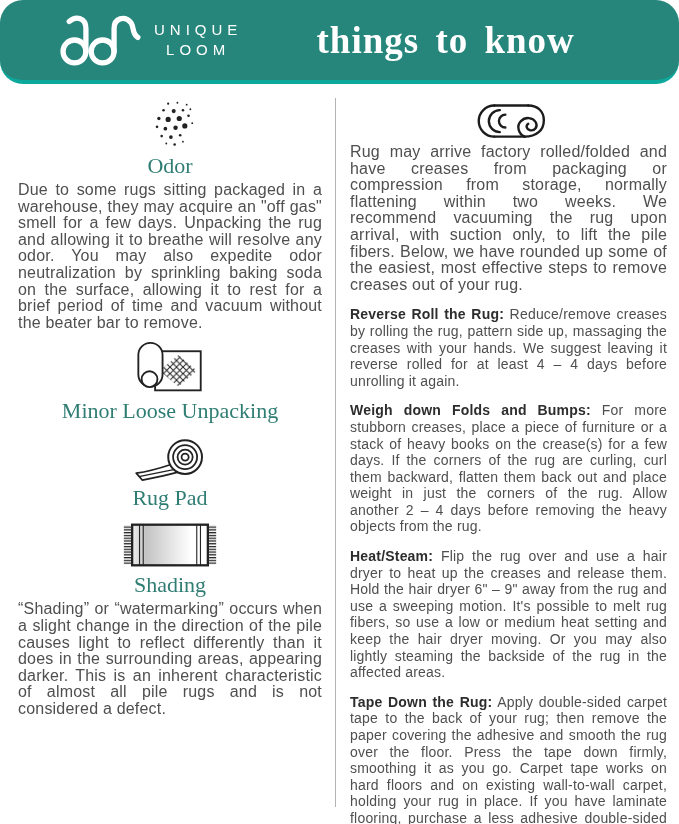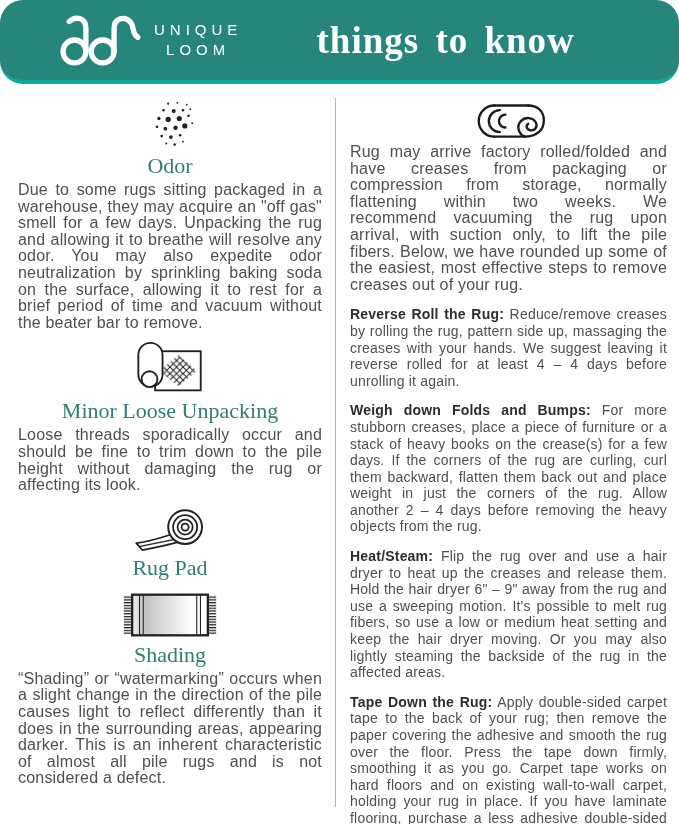--- a/index.html
+++ b/index.html
@@ -155,21 +155,20 @@
               <path d="M0,0 L7,7 M7,0 L0,7" stroke="#222222" stroke-width="1.1"></path>
             </pattern>
           </defs>
           <rect x="26" y="11" width="49" height="42" fill="#ffffff" stroke="#222222" stroke-width="2"></rect>
           <polygon points="51,15 71,32 51,49 31,32" fill="url(#xh)"></polygon>
           <rect x="8" y="2" width="26" height="47" rx="13" fill="#ffffff" stroke="#222222" stroke-width="2"></rect>
           <circle cx="20" cy="41" r="8.5" fill="#ffffff" stroke="#222222" stroke-width="2"></circle>
         </svg>
       </div>
       <h2 class="section-heading">Minor Loose Unpacking</h2>
-      <p class="body-text">Loose threads sporadically occur and should be fine to trim down to the pile height without damaging the rug or affecting its look.</p>
     </div>
 
     <div class="section">
       <div class="icon-wrap">
         <svg width="88" height="48" viewBox="0 0 92 54">
           <path d="M48,34 C30,40 16,43 8,44 L15,52 C30,49 44,46 55,43 Z" fill="#ffffff" stroke="#222222" stroke-width="2" stroke-linejoin="round"></path>
           <path d="M11,48 L50,40" stroke="#222222" stroke-width="1.4" fill="none"></path>
           <circle cx="63" cy="26" r="19" fill="#ffffff" stroke="#222222" stroke-width="2.2"></circle>
           <circle cx="63" cy="26" r="13.5" fill="none" stroke="#222222" stroke-width="2"></circle>
           <circle cx="63" cy="26" r="8.5" fill="none" stroke="#222222" stroke-width="2"></circle>

